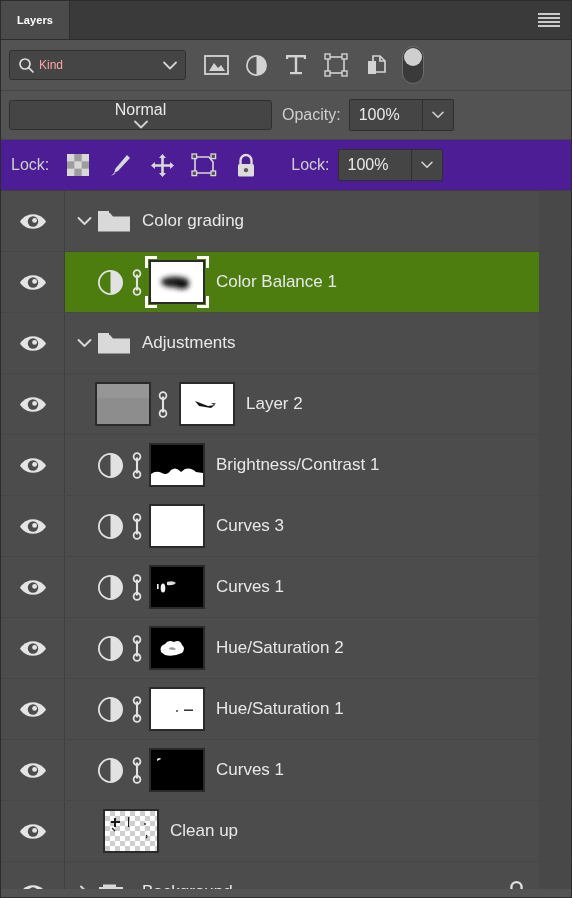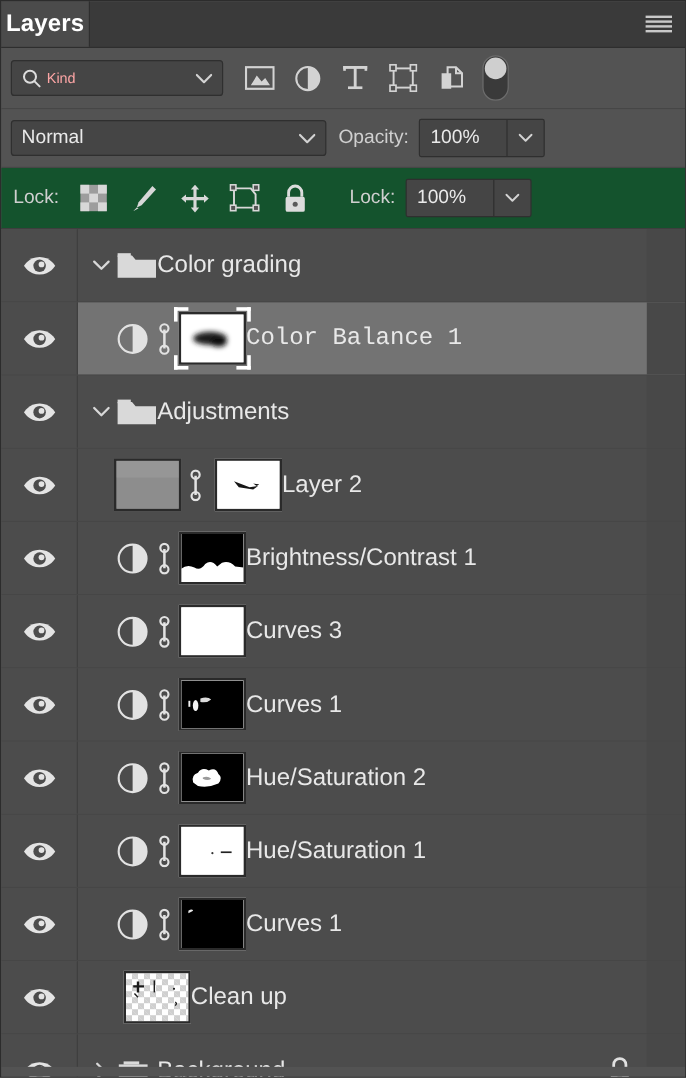--- a/index.html
+++ b/index.html
@@ -30,22 +30,22 @@
     position: relative;
     height: 38px;
     background: #3a3a3a;
     display: flex;
     align-items: stretch;
     border-bottom: 1px solid #2e2e2e;
   }
   .tab {
     display: flex;
     align-items: center;
-    padding: 0 4px;
-    font-size: 20px;
+    padding: 0 16px;
+    font-size: 11px;
     color: #b4b4b4;
     border-right: 1px solid #2e2e2e;
     letter-spacing: .1px;
     cursor: default;
   }
   .tab.active {
     background: #4b4b4b;
     color: #ffffff;
     font-weight: bold;
   }
@@ -141,20 +141,21 @@
   .blend-select {
     width: 263px;
     height: 30px;
     background: #454545;
     border: 1px solid #2f2f2f;
     border-radius: 3px;
     display: flex;
     align-items: center;
     padding: 0 8px;
     box-sizing: border-box;
+    flex-direction: column;
   }
   .blend-label { flex: 1; font-size: 16px; color: #eaeaea; }
   .fieldlabel {
     font-size: 16px;
     color: #cfcfcf;
     margin: 0 8px 0 10px;
     white-space: nowrap;
   }
   .numfield {
     display: flex;
@@ -178,21 +179,21 @@
     width: 30px;
     border-left: 1px solid #2f2f2f;
     display: flex;
     align-items: center;
     justify-content: center;
   }
 
   
   .lockrow {
     height: 50px;
-    background: #14532d;
+    background: #4c1d95;
     display: flex;
     align-items: center;
     padding: 0 10px;
     border-bottom: 1px solid #3e3e3e;
   }
   .lock-title { font-size: 16px; color: #cfcfcf; margin-right: 8px; }
   .lockicons { display: flex; align-items: center; }
   .lockicon {
     width: 42px; height: 36px;
     display: flex; align-items: center; justify-content: center;
@@ -205,21 +206,21 @@
     background: #535353;
   }
   .row {
     position: relative;
     height: 60px;
     display: flex;
     align-items: center;
     border-bottom: 1px solid #464646;
     background: #4c4c4c;
   }
-  .row.selected .rowbody { background: #737373; font-family: Liberation Mono, monospace; }
+  .row.selected .rowbody { background: #4d7c0f; }
   .eyecell {
     width: 64px;
     height: 100%;
     flex: 0 0 64px;
     display: flex;
     align-items: center;
     justify-content: center;
     background: #4c4c4c;
     border-right: 1px solid #3f3f3f;
     box-sizing: border-box;
@@ -243,23 +244,23 @@
   .disc {
     width: 18px;
     flex: 0 0 18px;
     display: flex;
     align-items: center;
     justify-content: center;
     margin-left: 10px;
   }
   .folder-icon { margin-left: 4px; display: flex; align-items: center; }
   .row-name {
-    font-size: 20px;
+    font-size: 17px;
     color: #e8e8e8;
-    margin-left: 0;
+    margin-left: 11px;
     white-space: nowrap;
   }
   .thumb {
     width: 56px;
     height: 44px;
     border: 2px solid #2a2a2a;
     box-sizing: border-box;
     background: #fff;
     position: relative;
     overflow: hidden;

